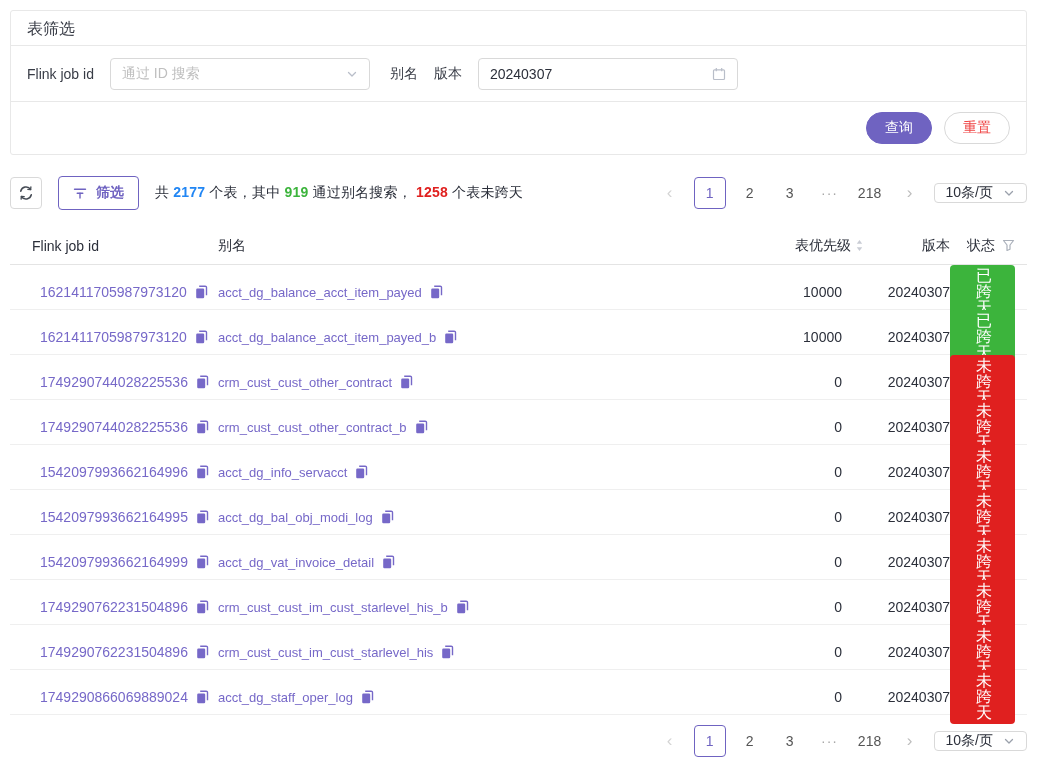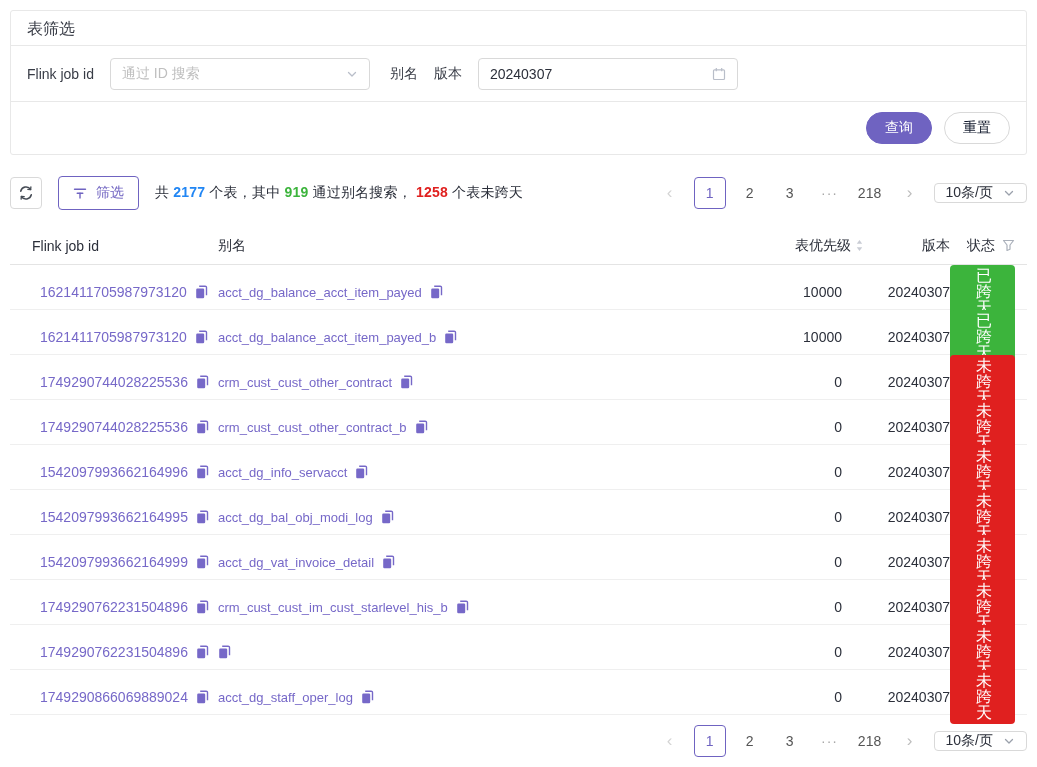--- a/index.html
+++ b/index.html
@@ -16,26 +16,26 @@
   .fc-title{height:35px;line-height:35px;padding:0 16px;font-size:16px;border-bottom:1px solid var(--border);color:#383c46;}
   .fc-row{display:flex;align-items:center;height:56px;padding:0 16px;border-bottom:1px solid var(--border);}
   .f-label{margin-right:16px;color:#383c46;white-space:nowrap;}
   .f-ctrl{width:260px;height:32px;border:1px solid var(--input-border);border-radius:4px;display:flex;align-items:center;justify-content:space-between;padding:0 11px;margin-right:20px;background:#fff;}
   .f-ctrl:last-child{margin-right:0;}
   .ph{color:var(--placeholder);}
   .val{color:var(--text);}
   .fc-actions{display:flex;justify-content:flex-end;align-items:center;gap:12px;padding:10px 16px;}
   .btn{height:32px;padding:0 18px;border-radius:16px;font-size:14px;display:inline-flex;align-items:center;cursor:pointer;}
   .btn-primary{background:var(--accent);border:1px solid var(--accent);color:#fff;}
-  .btn-default{background:#fff;border:1px solid var(--input-border);color:#0f172a;}
+  .btn-default{background:#fff;border:1px solid var(--input-border);color:#ef4444;}
 
   
   .toolbar{display:flex;align-items:center;margin-top:20px;height:36px;}
   .icon-btn{width:32px;height:32px;border:1px solid var(--input-border);border-radius:4px;background:#fff;display:inline-flex;align-items:center;justify-content:center;cursor:pointer;}
-  .filter-btn{margin-left:16px;height:34px;padding:0 14px;border:1px solid var(--accent);border-radius:4px;color:var(--accent);display:inline-flex;align-items:center;gap:9px;background:#fff;cursor:pointer;font-size:14px;}
+  .filter-btn{margin-left:16px;height:34px;padding:0 14px;border:1px solid var(--accent);border-radius:4px;color:var(--accent);display:inline-flex;align-items:center;gap:9px;background:#fff;cursor:pointer;font-size:14px;font-weight:bold;}
   .summary{margin-left:16px;font-weight:500;letter-spacing:.2px;}
   .summary b{font-weight:600;}
   .n-blue{color:var(--blue);} .n-green{color:var(--green);} .n-red{color:var(--red);}
 
   
   .pager{display:flex;align-items:center;gap:8px;margin-left:auto;}
   .pages{display:flex;align-items:center;gap:8px;}
   .pg-item{min-width:32px;height:32px;display:inline-flex;align-items:center;justify-content:center;border-radius:4px;color:#555;cursor:pointer;user-select:none;}
   .pg-num.active{border:1px solid var(--accent);color:var(--accent);}
   .pg-prev{color:#d4d4d4;font-size:17px;} .pg-next{color:#bdbdbd;font-size:17px;}
@@ -374,20 +374,21 @@
     <div class="c1 link-cell">
       <span class="link-text">1749290762231504896</span>
       <span class="copy">
         <svg width="13" height="14" viewBox="0 0 13 14">
               <path d="M4.2 1.2h6a1.3 1.3 0 0 1 1.3 1.3v7.7" fill="none" stroke="currentColor" stroke-width="1.4"></path>
               <rect x="1.2" y="3.6" width="8" height="9.6" rx="1.2" fill="currentColor"></rect>
             </svg>
       </span>
     </div>
     <div class="c2 link-cell">
+      <span class="link-text">crm_cust_cust_im_cust_starlevel_his</span>
       <span class="copy">
         <svg width="13" height="14" viewBox="0 0 13 14">
               <path d="M4.2 1.2h6a1.3 1.3 0 0 1 1.3 1.3v7.7" fill="none" stroke="currentColor" stroke-width="1.4"></path>
               <rect x="1.2" y="3.6" width="8" height="9.6" rx="1.2" fill="currentColor"></rect>
             </svg>
       </span>
     </div>
     <div class="c3 cellnum">0</div>
     <div class="c4 cellnum">20240307</div>
     <div class="c5 cellnum">

